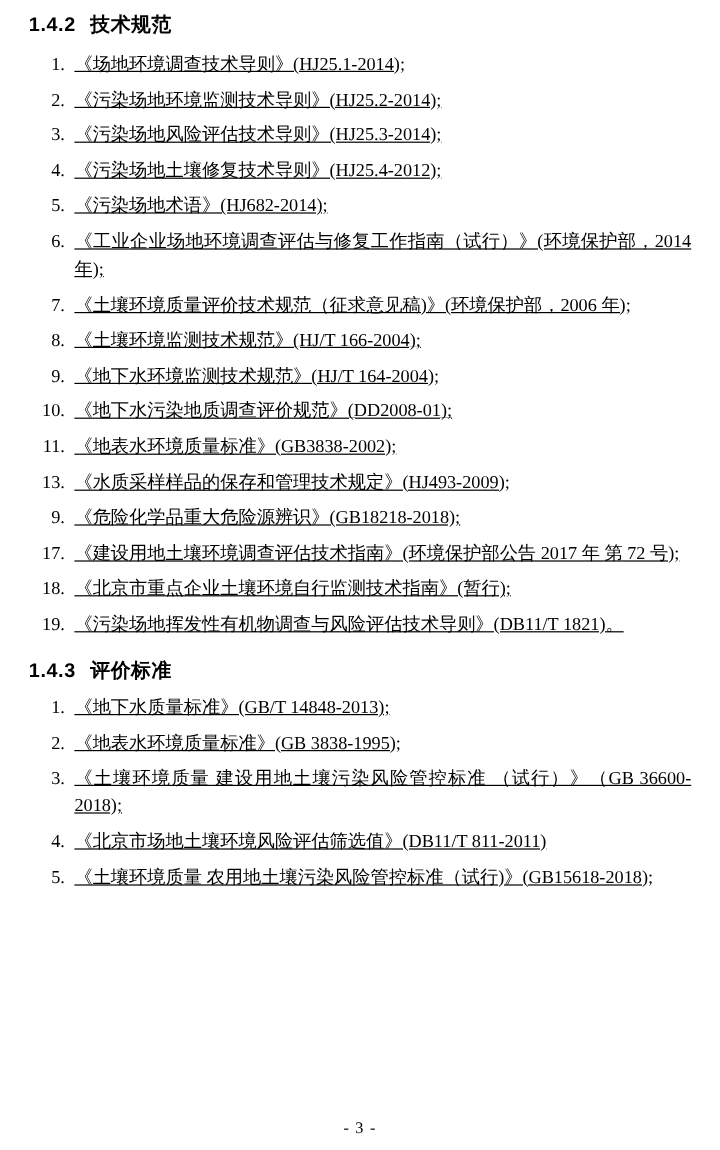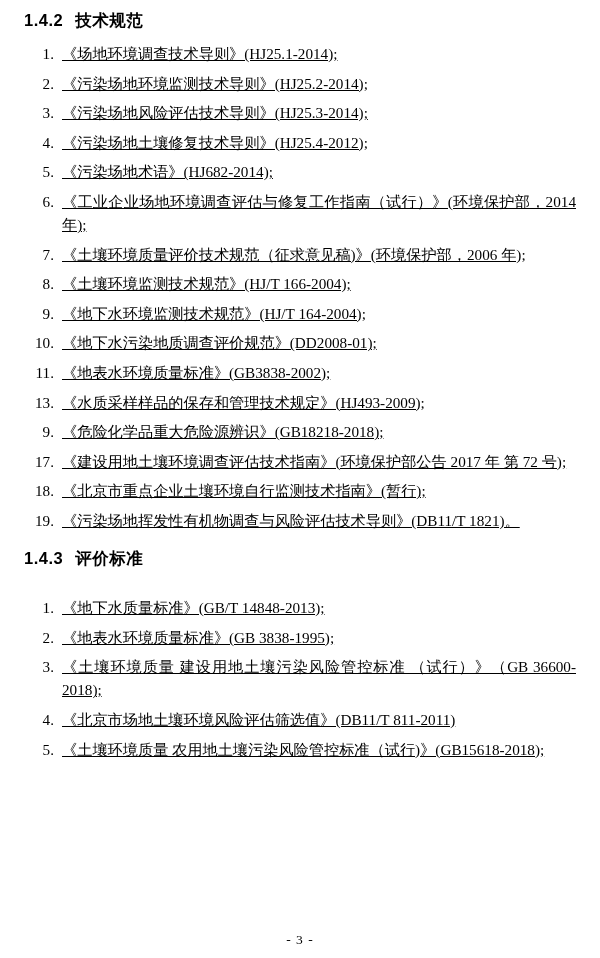--- a/index.html
+++ b/index.html
@@ -28,21 +28,21 @@
     font-size: 16.5px;
     letter-spacing: 0.5px;
     margin: 0 0 10px 0;
     padding-left: 2px;
   }
   .section-heading .num {
     margin-right: 12px;
   }
   .heading-2 {
     margin-top: 16px;
-    margin-bottom: 26px;
+    margin-bottom: 8px;
   }
   ol.items {
     list-style: none;
     margin: 0;
     padding: 0;
   }
   ol.items li {
     display: flex;
     align-items: flex-start;
     font-size: 15.2px;

